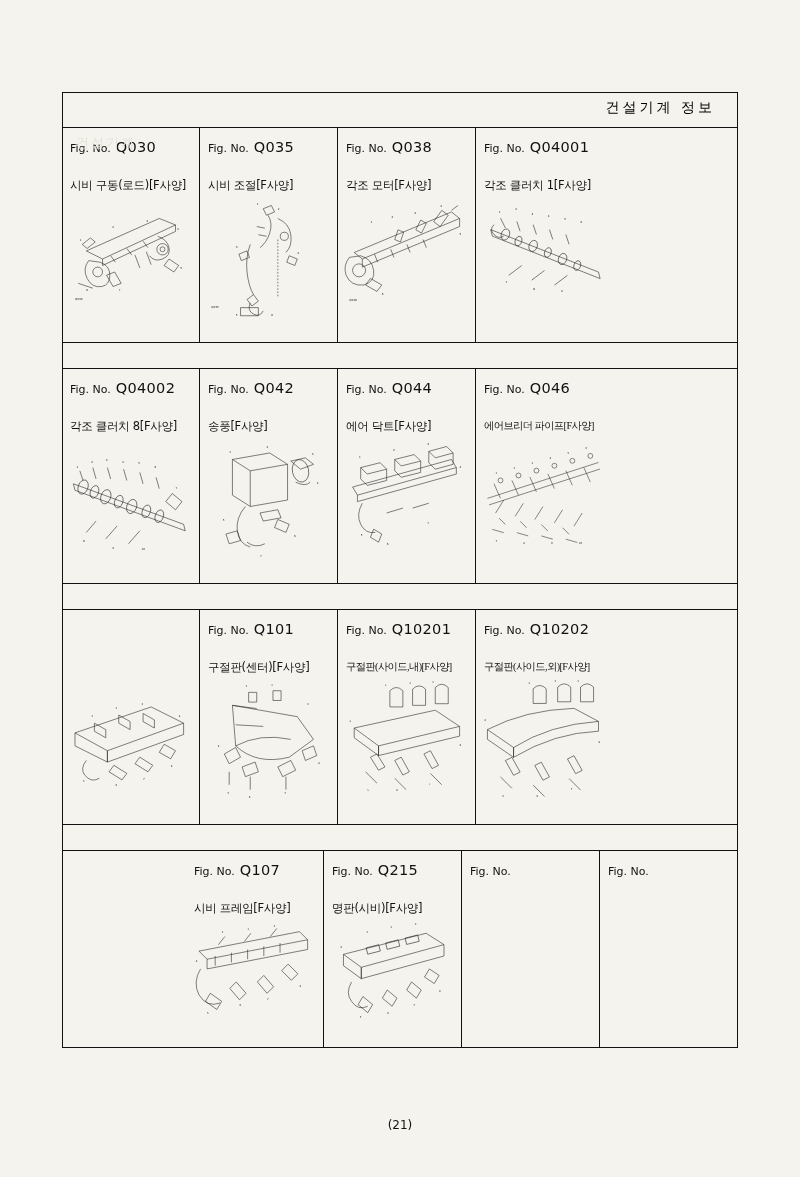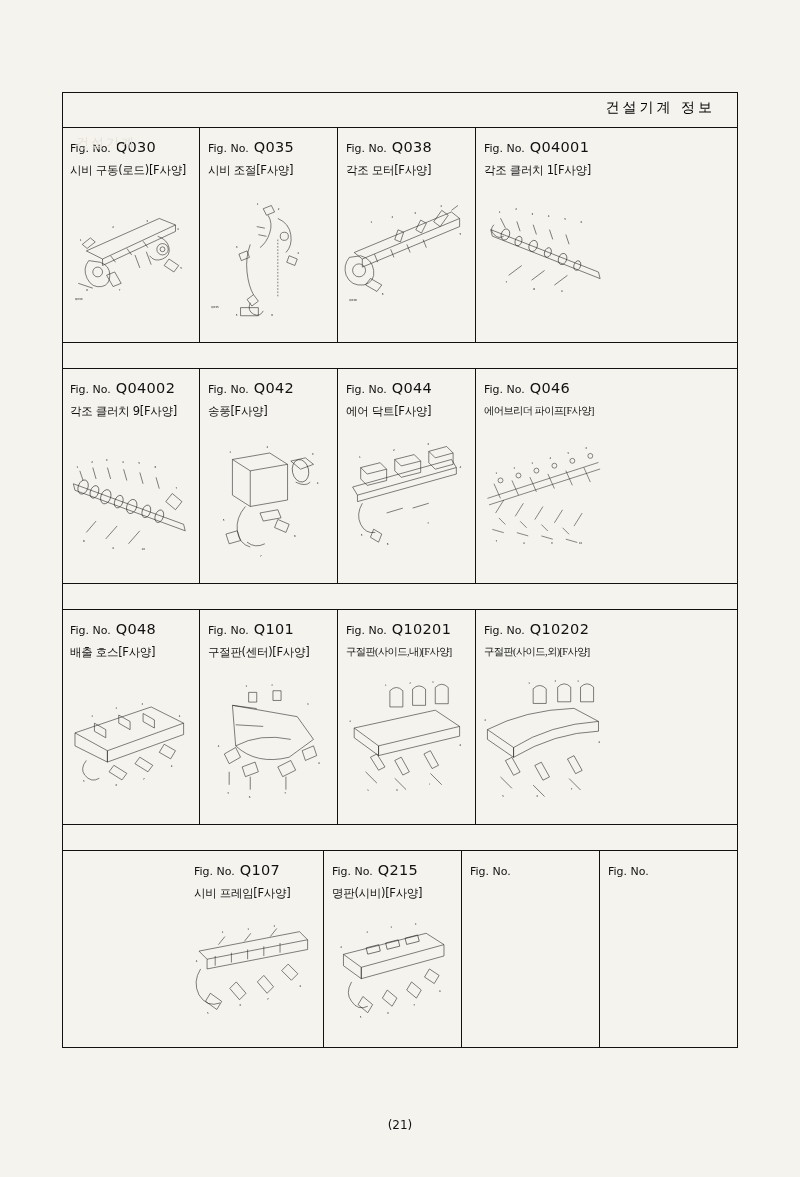--- a/index.html
+++ b/index.html
@@ -74,21 +74,21 @@
     font-size: 11px;
     color: #111;
   }
   .fignum {
     font-size: 14.5px;
     font-weight: normal;
     letter-spacing: 0.3px;
     margin-left: 5px;
   }
   .figtitle {
-    margin-top: 7px;
+    margin-top: 22px;
     font-size: 11.5px;
     white-space: nowrap;
     letter-spacing: -0.3px;
   }
   .figtitle.small { font-size: 10.3px; letter-spacing: -0.6px; font-family: Liberation Serif, serif; }
   .art {
     position: absolute;
     left: 0;
     right: 0;
     bottom: 4px;
@@ -255,21 +255,21 @@
           </svg>
         </div>
       </div>
     </div>
 
     <div class="band" style="top:275px; height:216px;">
 
       <div class="cell">
         <div class="cell-head">
           <span class="figlabel">Fig. No.</span><span class="fignum">Q04002</span>
-          <div class="figtitle">각조 클러치 9[F사양]</div>
+          <div class="figtitle">각조 클러치 8[F사양]</div>
         </div>
         <div class="art">
           <svg viewBox="0 0 169 160" preserveAspectRatio="xMidYMid meet">
             <g stroke="#222" fill="none" stroke-width="0.7">
               <path d="M14 60 L150 110 L152 118 L16 68 Z"></path>
               <ellipse cx="26" cy="64" rx="6" ry="9" transform="rotate(20 26 64)"></ellipse>
               <ellipse cx="40" cy="70" rx="5" ry="8" transform="rotate(20 40 70)"></ellipse>
               <ellipse cx="54" cy="76" rx="6" ry="9" transform="rotate(20 54 76)"></ellipse>
               <ellipse cx="70" cy="82" rx="5" ry="8" transform="rotate(20 70 82)"></ellipse>
               <ellipse cx="86" cy="88" rx="6" ry="9" transform="rotate(20 86 88)"></ellipse>
@@ -395,24 +395,20 @@
                 <text x="126" y="134">10</text>
             </g>
           </svg>
         </div>
       </div>
     </div>
 
     <div class="band" style="top:516px; height:216px;">
 
       <div class="cell">
-        <div class="cell-head">
-          <span class="figlabel">Fig. No.</span><span class="fignum">Q048</span>
-          <div class="figtitle">배출 호스[F사양]</div>
-        </div>
         <div class="art">
           <svg viewBox="0 0 169 160" preserveAspectRatio="xMidYMid meet">
             <g stroke="#222" fill="none" stroke-width="0.7">
               <path d="M16 70 L110 38 L150 58 L56 92 Z"></path>
               <path d="M16 70 l0 16 l40 20 l0 -14"></path>
               <path d="M56 92 l0 14 l94 -34 l0 -14"></path>
               <path d="M40 58 l14 8 l0 10 l-14 -8 z"></path>
               <path d="M70 48 l14 8 l0 10 l-14 -8 z"></path>
               <path d="M100 46 l14 8 l0 10 l-14 -8 z"></path>
               <path d="M30 104 q-8 10 -2 18 q8 10 18 4"></path>

